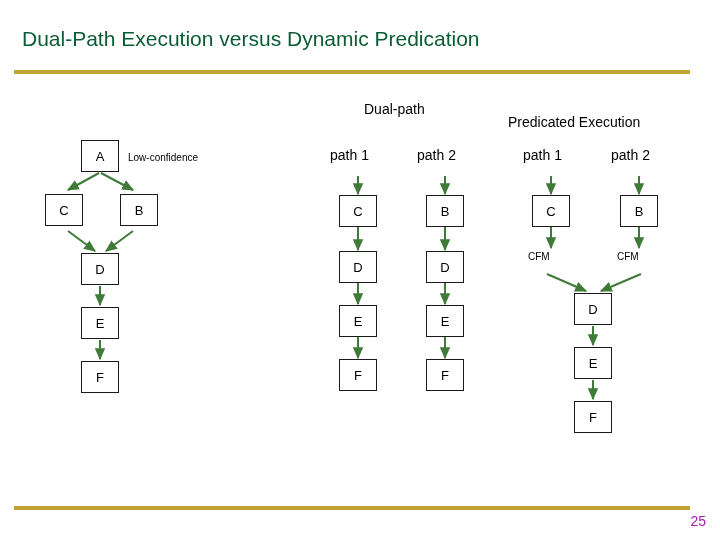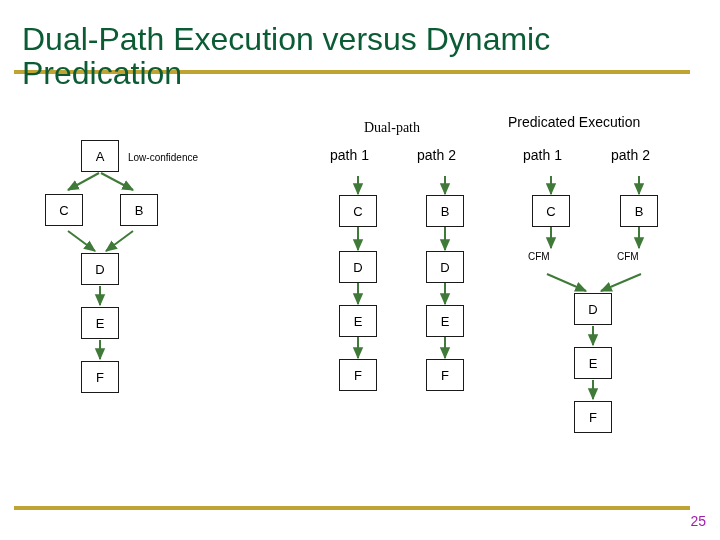--- a/index.html
+++ b/index.html
@@ -15,21 +15,21 @@
     font-family: "Liberation Sans", sans-serif;
     color: #000000;
   }
 
   
   #title {
     position: absolute;
     left: 22px;
     top: 22px;
     width: 640px;
-    font-size: 32px;
+    font-size: 21px;
     line-height: 34px;
     color: #0b5c35;
     letter-spacing: 0px;
     white-space: normal;
     z-index: 3;
   }
   #title-rule {
     position: absolute;
     left: 14px;
     top: 70px;
@@ -147,21 +147,21 @@
 </svg>
 
 <div class="node" style="left:81px; top:140px;">A</div>
 <div class="plain-label" style="left:128px; top:152px;">Low-confidence</div>
 <div class="node" style="left:45px; top:194px;">C</div>
 <div class="node" style="left:120px; top:194px;">B</div>
 <div class="node" style="left:81px; top:253px;">D</div>
 <div class="node" style="left:81px; top:307px;">E</div>
 <div class="node" style="left:81px; top:361px;">F</div>
 
-<div class="group-head" style="left:364px; top:120px;font-family:Liberation Serif, serif;">Dual-path</div>
+<div class="group-head" style="left:364px; top:101px;">Dual-path</div>
 
 <div class="col-head" style="left:330px; top:147px; width:56px;">path 1</div>
 <div class="col-head" style="left:417px; top:147px; width:56px;">path 2</div>
 
 <div class="node" style="left:339px; top:195px;">C</div>
 <div class="node" style="left:339px; top:251px;">D</div>
 <div class="node" style="left:339px; top:305px;">E</div>
 <div class="node" style="left:339px; top:359px;">F</div>
 
 <div class="node" style="left:426px; top:195px;">B</div>

